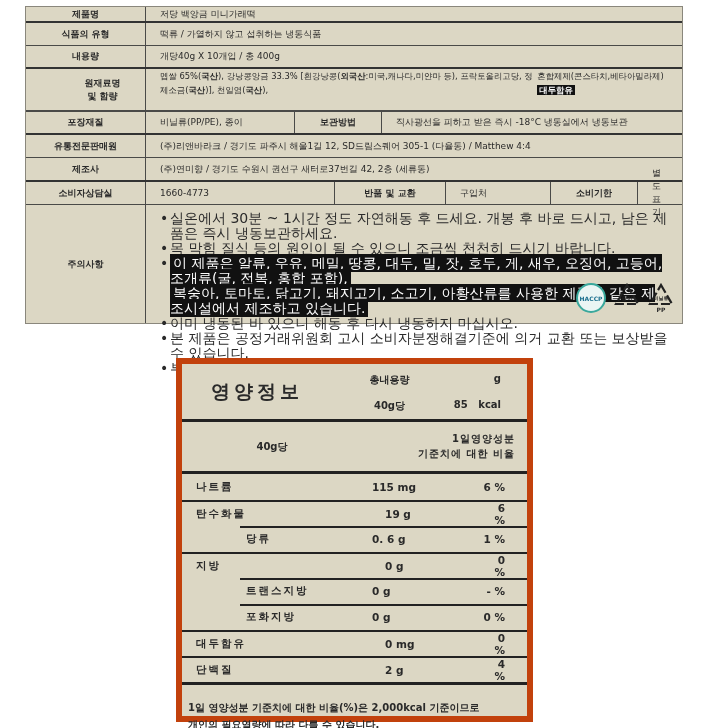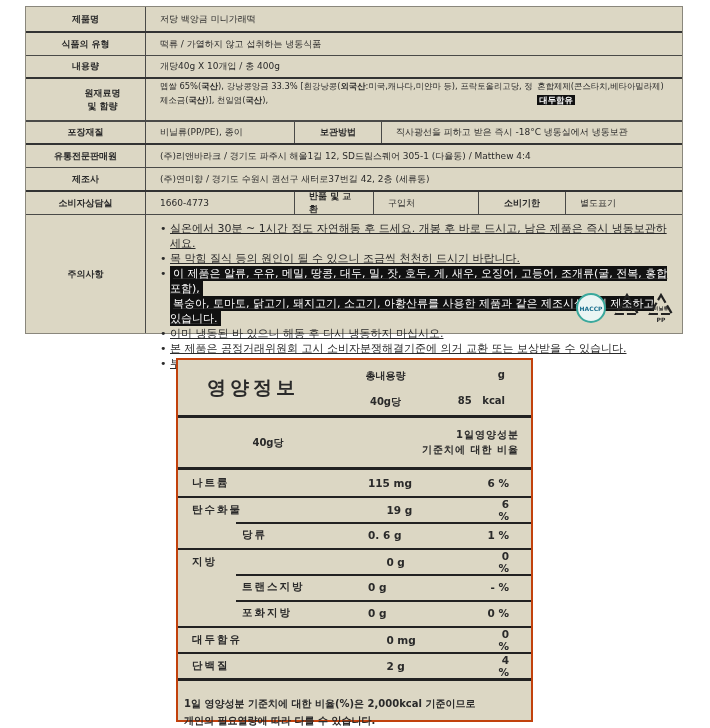--- a/index.html
+++ b/index.html
@@ -15,34 +15,34 @@
   .info-row.thick { border-bottom: 2px solid #333; }
   .info-row:last-child { border-bottom: none; }
   .cell { display: flex; align-items: center; padding: 0 14px; }
   .label { width: 120px; justify-content: center; font-weight: bold; text-align: center; line-height: 1.35; border-right: 1px solid #4a4a48; }
   .val { flex: 1; }
   .sublabel { justify-content: center; font-weight: bold; border-right: 1px solid #4a4a48; border-left: 1px solid #4a4a48; }
   .b { font-weight: bold; }
   .inv { background: #111; color: #fff; font-weight: bold; padding: 0 2px; }
 
   .caution ul { list-style: none; padding: 6px 0 8px 0; }
-  .caution li { font-size: 11px; line-height: 15px; padding-left: 10px; position: relative; text-decoration: underline; }
+  .caution li { font-size: 14px; line-height: 15px; padding-left: 10px; position: relative; }
   .caution li::before { content: "•"; position: absolute; left: 0; }
   .caution li .hl { background: #111; color: #fff; padding: 1px 3px; line-height: 15px; }
 
   .marks { position: absolute; right: 8px; bottom: 10px; display: flex; gap: 8px; align-items: center; }
   .haccp { width: 30px; height: 30px; border-radius: 50%; background: #eaf5f4; border: 2px solid #3aa89c; display: flex; align-items: center; justify-content: center; flex-direction: column; }
   .haccp span { font-size: 6px; color: #1b6f8f; font-weight: bold; }
   .recycle { width: 26px; height: 30px; display: flex; flex-direction: column; align-items: center; }
   .recycle .sub { font-size: 6px; font-weight: bold; margin-top: -1px; }
 
   
   .nut {
     position: absolute; left: 176px; top: 358px; width: 357px; height: 364px;
-    background: #dcd7c4; border: 2px solid #c2410c;
+    background: #dcd7c4; border: 6px solid #c2410c;
   }
   .nut-head { display: flex; height: 58px; border-bottom: 3px solid #222; }
   .nut-title { width: 160px; display: flex; align-items: center; justify-content: center; font-size: 19px; font-weight: bold; letter-spacing: 4px; padding-right: 10px; }
   .nut-head-right { flex: 1; font-size: 10px; font-weight: bold; position: relative; }
   .nh-line { position: absolute; left: 0; right: 12px; display: flex; }
   .nh-line .a { width: 95px; text-align: center; }
   .nh-line .b2 { flex: 1; text-align: right; padding-right: 14px; }
   .nut-sub { display: flex; height: 52px; border-bottom: 3px solid #222; align-items: center; font-size: 10px; font-weight: bold; }
   .nut-sub .l { width: 160px; text-align: center; padding-left: 20px; }
   .nut-sub .r { flex: 1; text-align: right; padding-right: 12px; line-height: 1.45; letter-spacing: 1px; }
@@ -54,21 +54,21 @@
   .nrow.sub .name { padding-left: 64px; }
   .nrow .amt { width: 90px; }
   .nrow .pct { flex: 1; text-align: right; padding-right: 22px; }
   .nut-foot { border-top: 3px solid #222; padding: 14px 4px 0 6px; font-size: 10px; font-weight: bold; line-height: 17px; height: 56px; }
 </style>
 </head>
 <body>
 
 <div class="info">
 
-  <div class="info-row thick" style="height:26px">
+  <div class="info-row thick" style="height:16px">
     <div class="cell label">제품명</div>
     <div class="cell val">저당 백앙금 미니가래떡</div>
   </div>
 
   <div class="info-row" style="height:23px">
     <div class="cell label">식품의 유형</div>
     <div class="cell val">떡류 / 가열하지 않고 섭취하는 냉동식품</div>
   </div>
 
   <div class="info-row thick" style="height:23px">
@@ -106,21 +106,21 @@
   </div>
 
   <div class="info-row thick" style="height:24px">
     <div class="cell label">제조사</div>
     <div class="cell val">(주)연미향 / 경기도 수원시 권선구 새터로37번길 42, 2층 (세류동)</div>
   </div>
 
   <div class="info-row" style="height:23px">
     <div class="cell label">소비자상담실</div>
     <div class="cell" style="width:148px;">1660-4773</div>
-    <div class="cell sublabel" style="width:80px;">반품 및 교환</div>
+    <div class="cell sublabel" style="width:112px;margin-left:40px;">반품 및 교환</div>
     <div class="cell" style="width:104px;">구입처</div>
     <div class="cell sublabel" style="width:88px;">소비기한</div>
     <div class="cell val">별도표기</div>
   </div>
 
   <div class="info-row caution" style="height:118px; position:relative;">
     <div class="cell label">주의사항</div>
     <div class="cell val" style="align-items:flex-start;">
       <ul>
         <li>실온에서 30분 ~ 1시간 정도 자연해동 후 드세요. 개봉 후 바로 드시고, 남은 제품은 즉시 냉동보관하세요.</li>

